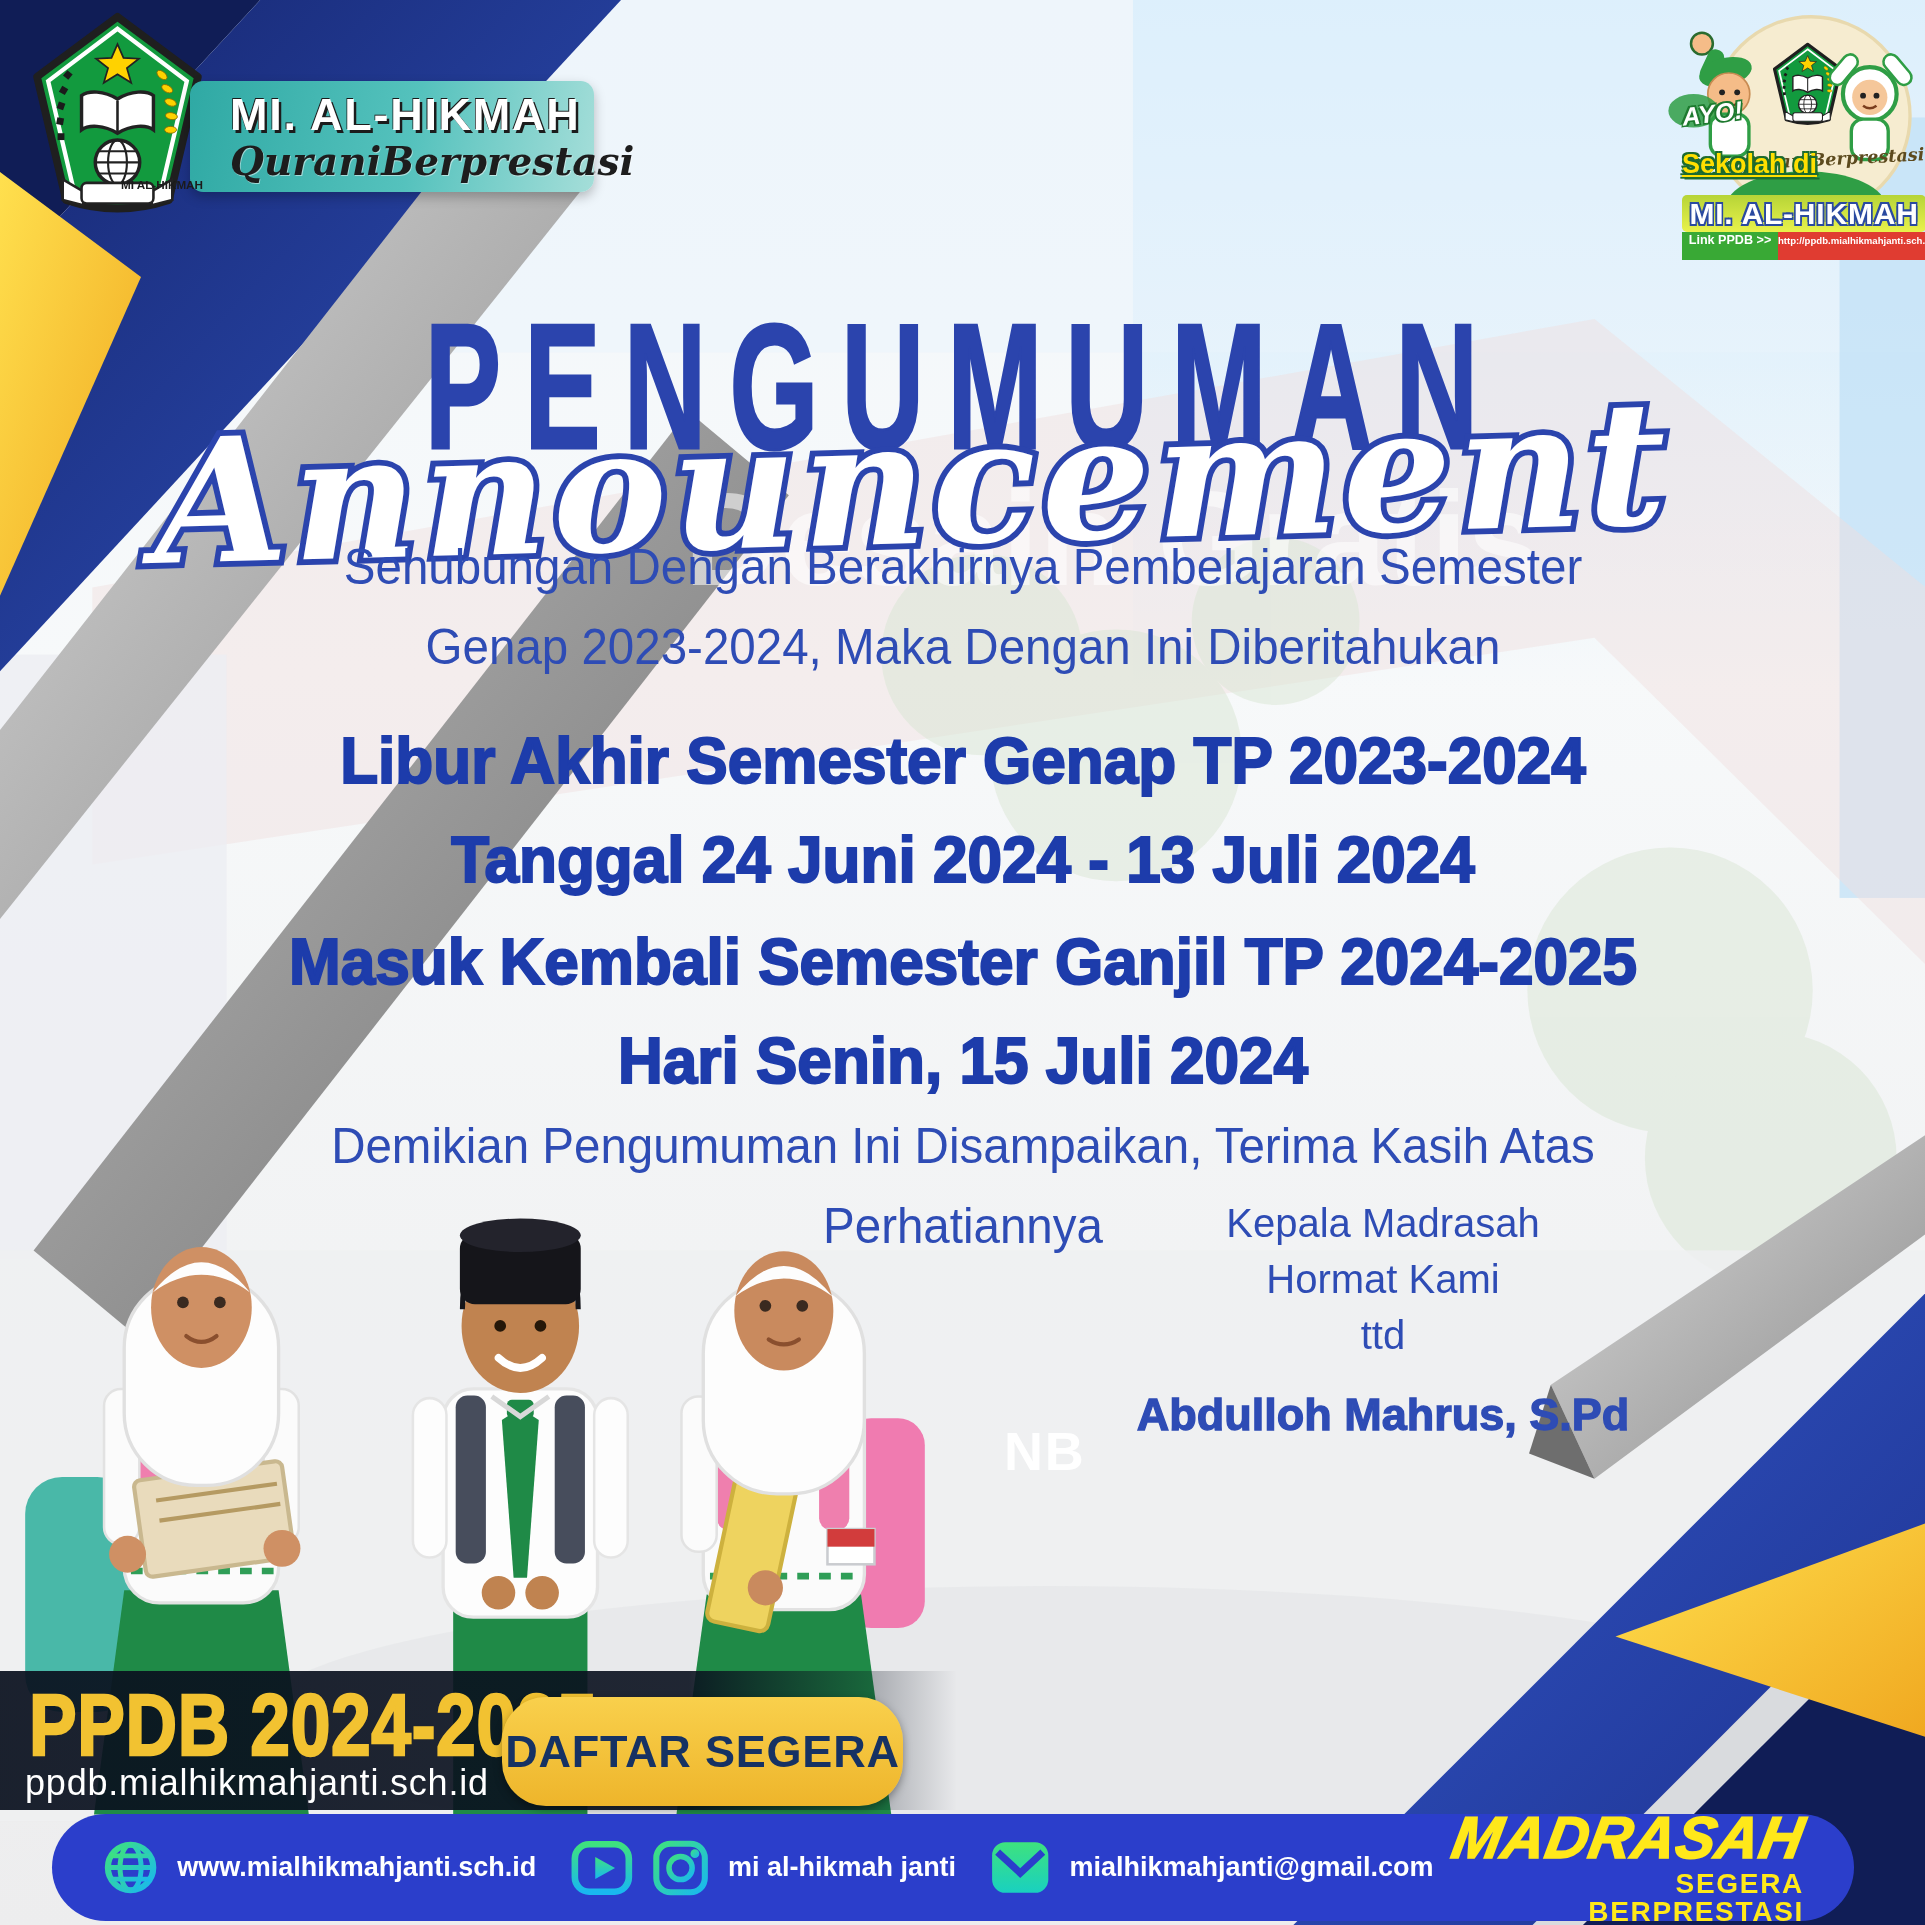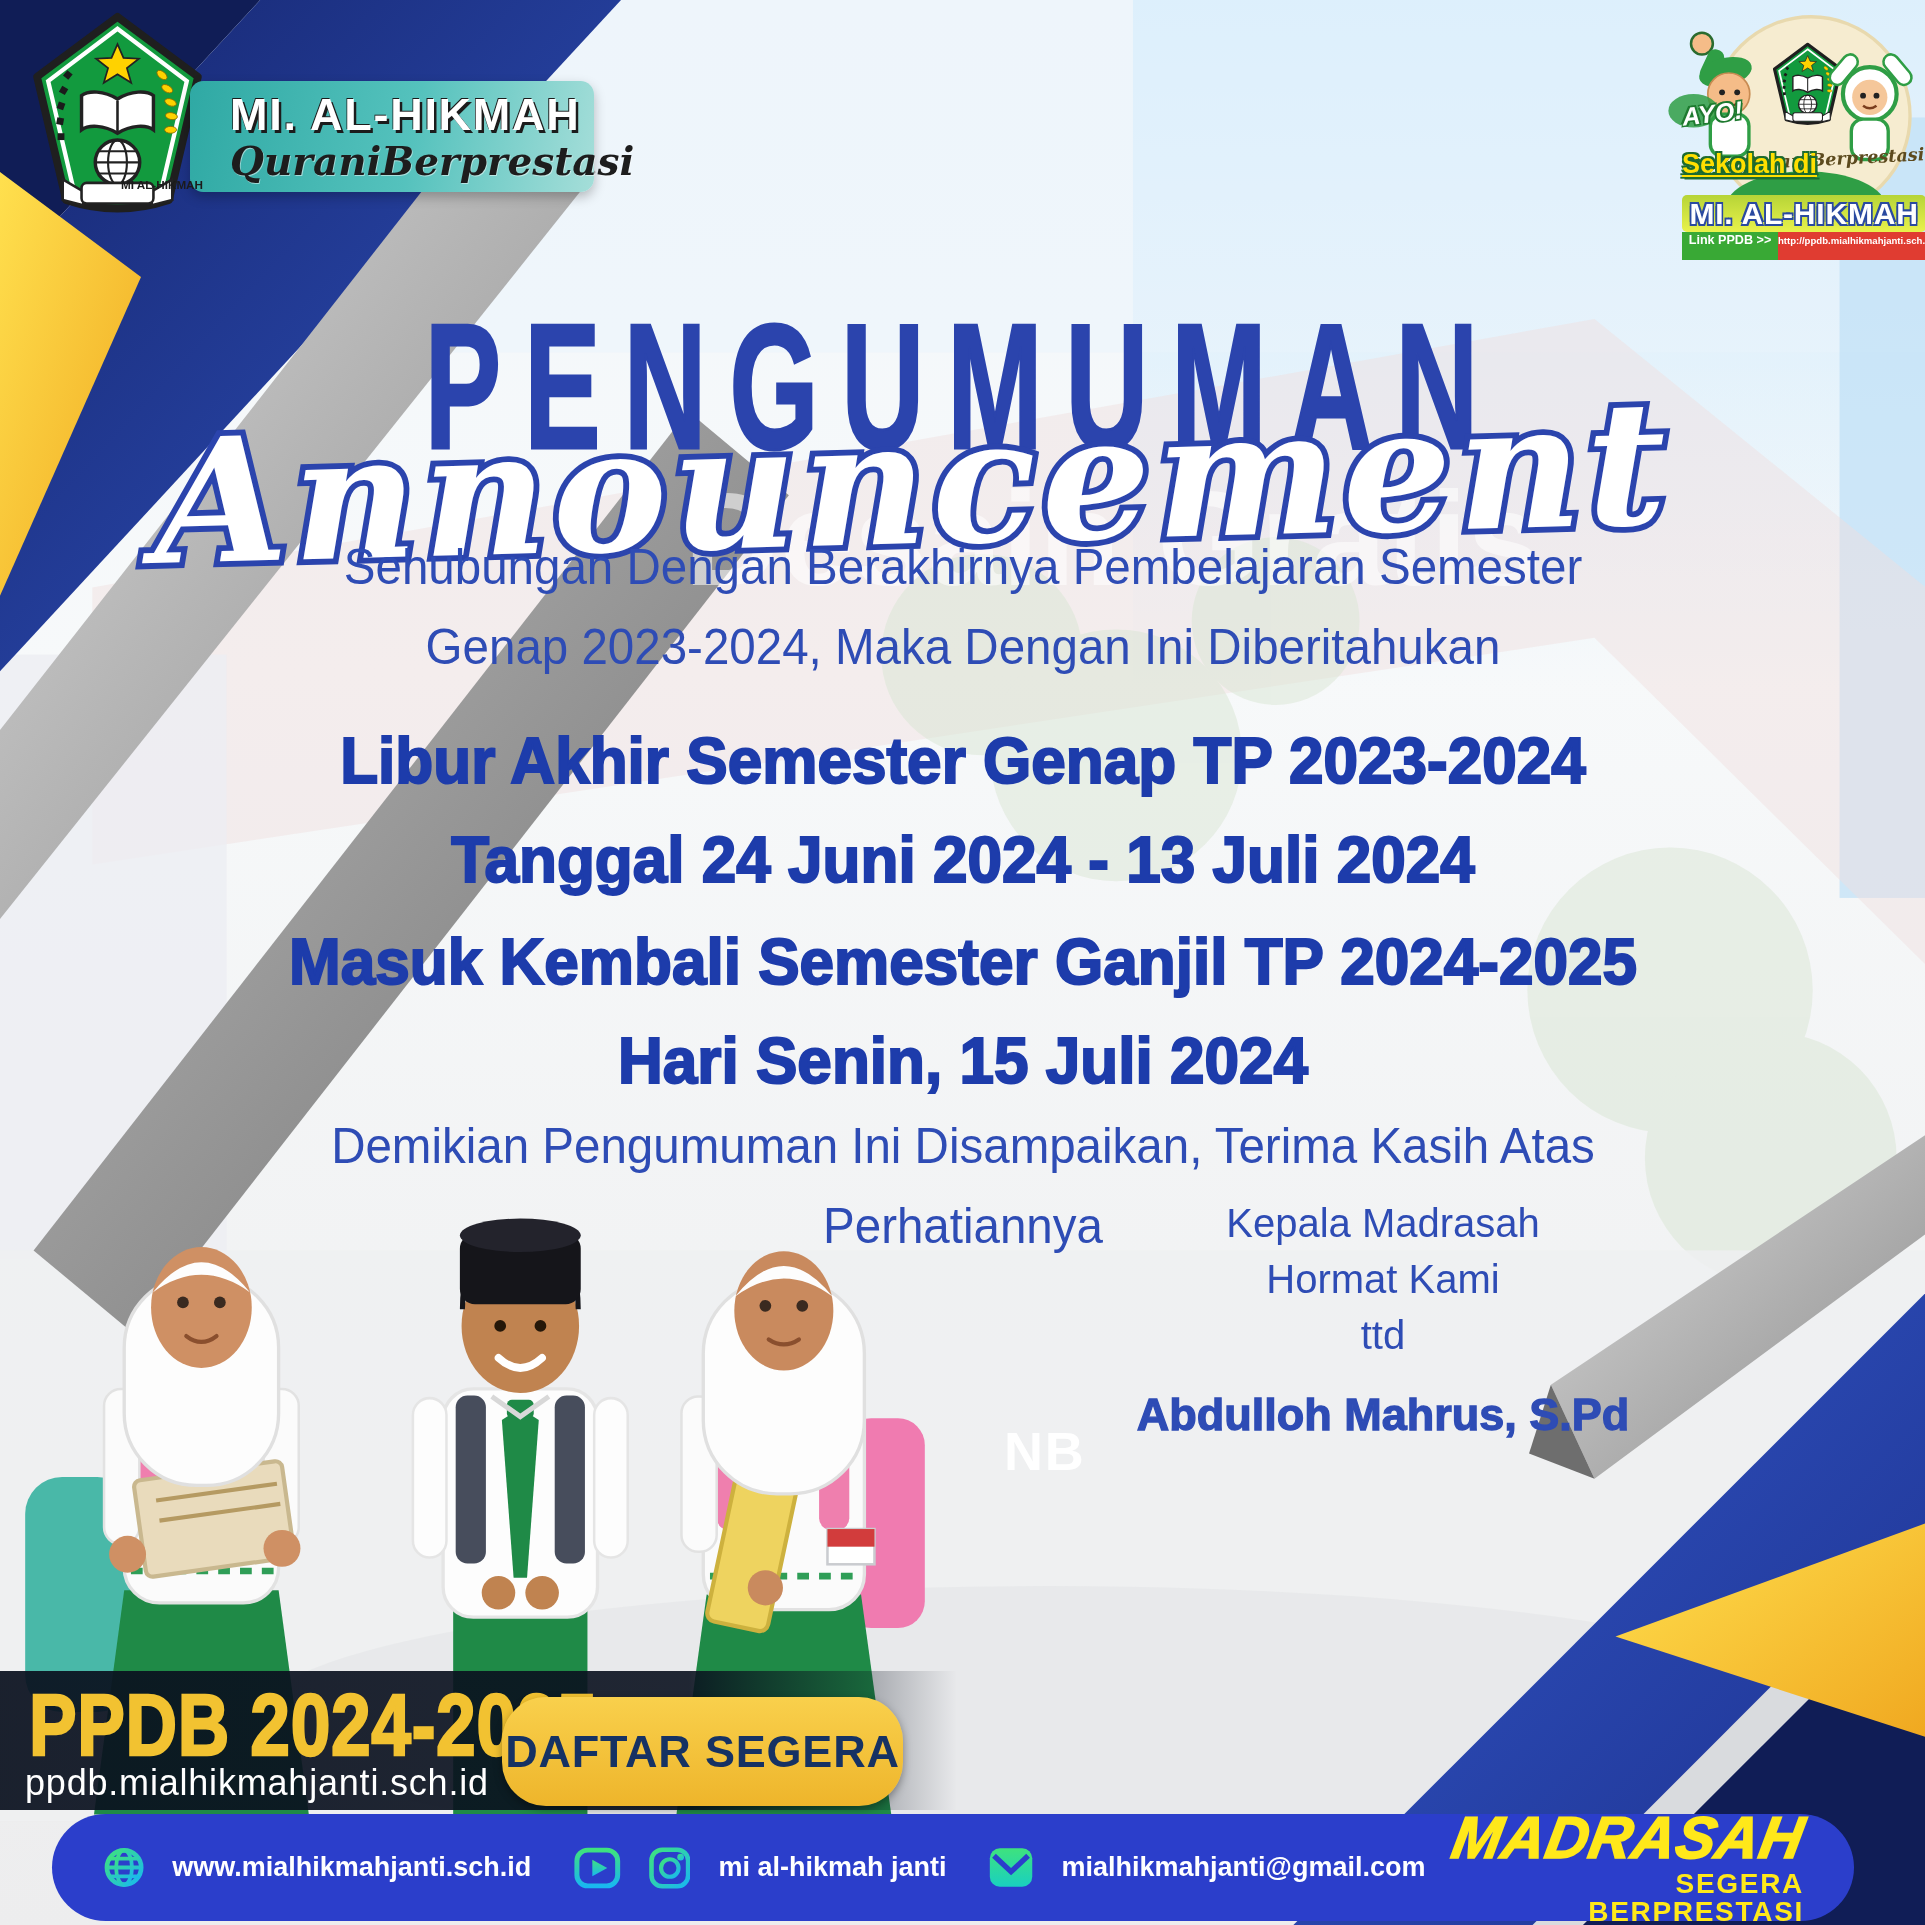--- a/index.html
+++ b/index.html
@@ -51,21 +51,21 @@
     letter-spacing:0.8px;transform:scaleX(.82);transform-origin:left top;white-space:nowrap;
     -webkit-text-stroke:2.5px #f2c231;}
   .ppdb-url{left:25px;top:1762px;font-size:36px;color:#fff;letter-spacing:0.8px;}
   .daftar-btn{left:502px;top:1697px;width:401px;height:109px;border-radius:44px;
     background:linear-gradient(180deg,#f9d04c 0%,#eeb52b 100%);
     display:flex;align-items:center;justify-content:center;
     font-size:45px;font-weight:700;color:#163263;letter-spacing:0.8px;
     box-shadow:0 3.4px 8.4px rgba(0,0,0,.35);}
   
   .footer-bar{left:52px;top:1814px;width:1802px;height:107px;border-radius:54px;
-    background:#2b3ecb;display:flex;align-items:center;gap:28px;
+    background:#2b3ecb;display:flex;align-items:center;gap:20px;
     padding:0 50px 0 52px;box-sizing:border-box;}
   .footer-text{font-size:27px;font-weight:700;color:#fff;white-space:nowrap;}
   .brand-block{margin-left:auto;text-align:right;line-height:1;}
   .brand-1{font-size:59px;font-weight:700;font-style:italic;color:#ffe81a;
     transform:skewX(-10deg);letter-spacing:0.8px;-webkit-text-stroke:1.7px #ffe81a;}
   .brand-2{font-size:28px;font-weight:700;color:#ffe81a;letter-spacing:1.7px;margin-top:1.7px;}
   
   .mascot-ayo{left:1682px;top:99px;font-size:25px;font-weight:700;font-style:italic;color:#fff;
     transform:rotate(-7deg);text-shadow:1.7px 1.7px 0 #1e7a2f,-1.7px 1.7px 0 #1e7a2f,1.7px -1.7px 0 #1e7a2f,-1.7px -1.7px 0 #1e7a2f;}
   .mascot-script{left:1742px;top:148px;font-family:"DejaVu Serif",serif;font-style:italic;

